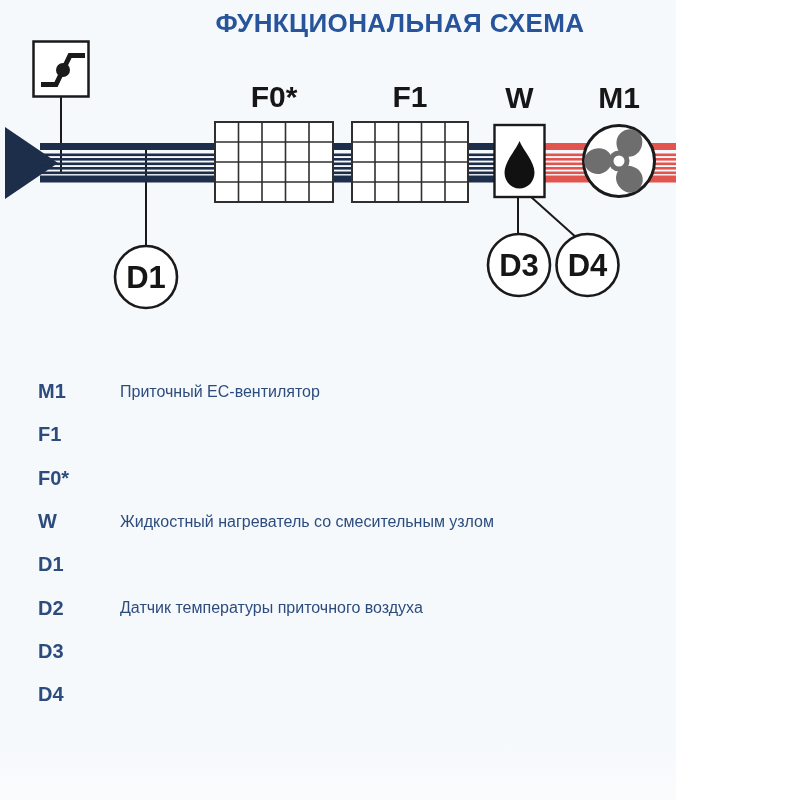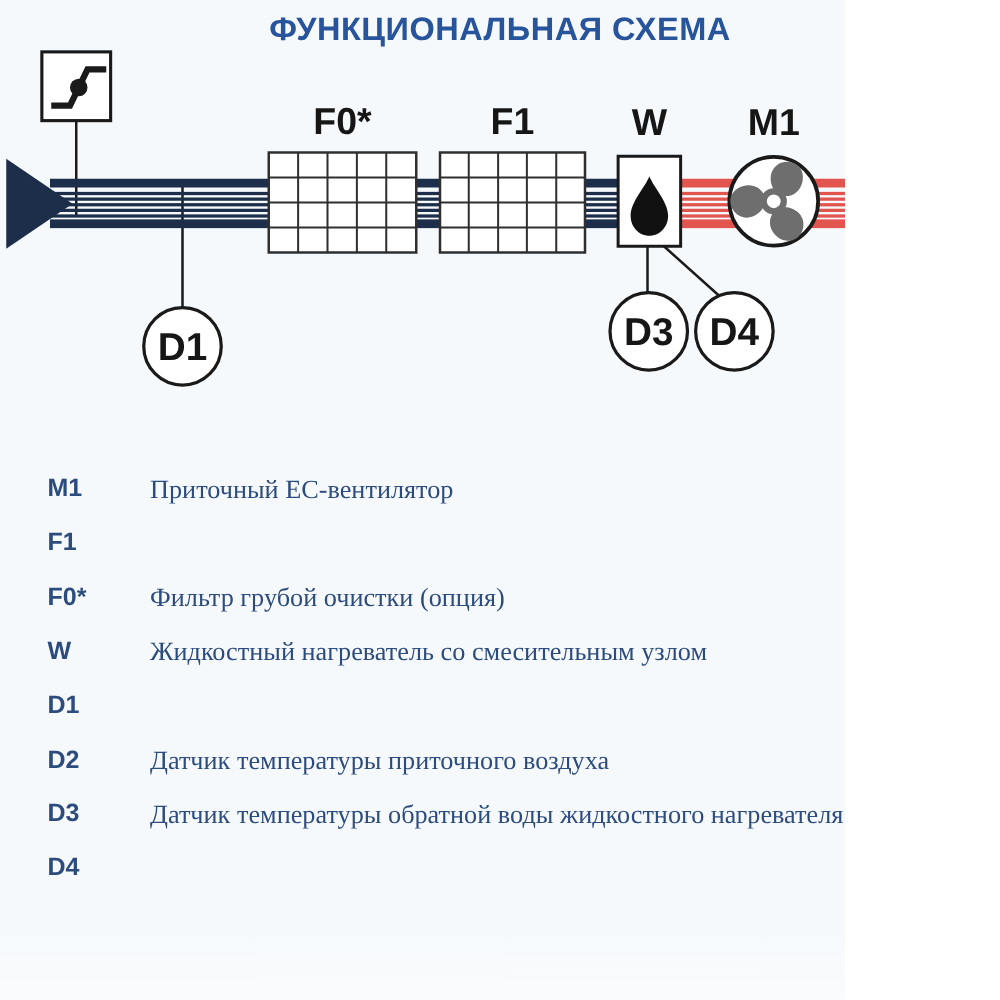--- a/index.html
+++ b/index.html
@@ -19,23 +19,22 @@
   .schematic{position:absolute;top:0;left:0;}
   .comp-label{font-family:"Liberation Sans",sans-serif;font-size:30px;font-weight:700;fill:#161616;}
   .sensor-label{font-family:"Liberation Sans",sans-serif;font-size:31px;font-weight:700;fill:#161616;}
   .legend{position:absolute;left:0;top:370px;width:800px;}
   .legend-row{display:flex;align-items:center;height:43.3px;padding-left:38px;}
   .legend-key{
     flex:0 0 82px;
     font-size:20px;font-weight:700;color:#2D4C7E;
   }
   .legend-desc{
-    font-size:21px;font-weight:400;color:#2D4C7E;
+    font-size:16px;font-weight:400;color:#2D4C7E;
     white-space:nowrap;
-    font-family:Liberation Serif, serif;
   }
   .legend-icon{display:block;}
 </style>
 </head>
 <body>
 
 <div class="page">
 
   <h1 class="title">ФУНКЦИОНАЛЬНАЯ СХЕМА</h1>
 
@@ -129,35 +128,33 @@
   <div class="legend">
     <div class="legend-row">
       <span class="legend-key">M1</span>
       <span class="legend-desc">Приточный ЕС-вентилятор</span>
     </div>
     <div class="legend-row">
       <span class="legend-key">F1</span>
     </div>
     <div class="legend-row">
       <span class="legend-key">F0*</span>
-      <span class="legend-desc">Фильтр грубой очистки (опция)</span>
     </div>
     <div class="legend-row">
       <span class="legend-key">W</span>
       <span class="legend-desc">Жидкостный нагреватель со смесительным узлом</span>
     </div>
     <div class="legend-row">
       <span class="legend-key">D1</span>
     </div>
     <div class="legend-row">
       <span class="legend-key">D2</span>
       <span class="legend-desc">Датчик температуры приточного воздуха</span>
     </div>
     <div class="legend-row">
       <span class="legend-key">D3</span>
-      <span class="legend-desc">Датчик температуры обратной воды жидкостного нагревателя</span>
     </div>
     <div class="legend-row">
       <span class="legend-key">D4</span>
     </div>
   </div>
 
 </div>
 
 </body></html>

